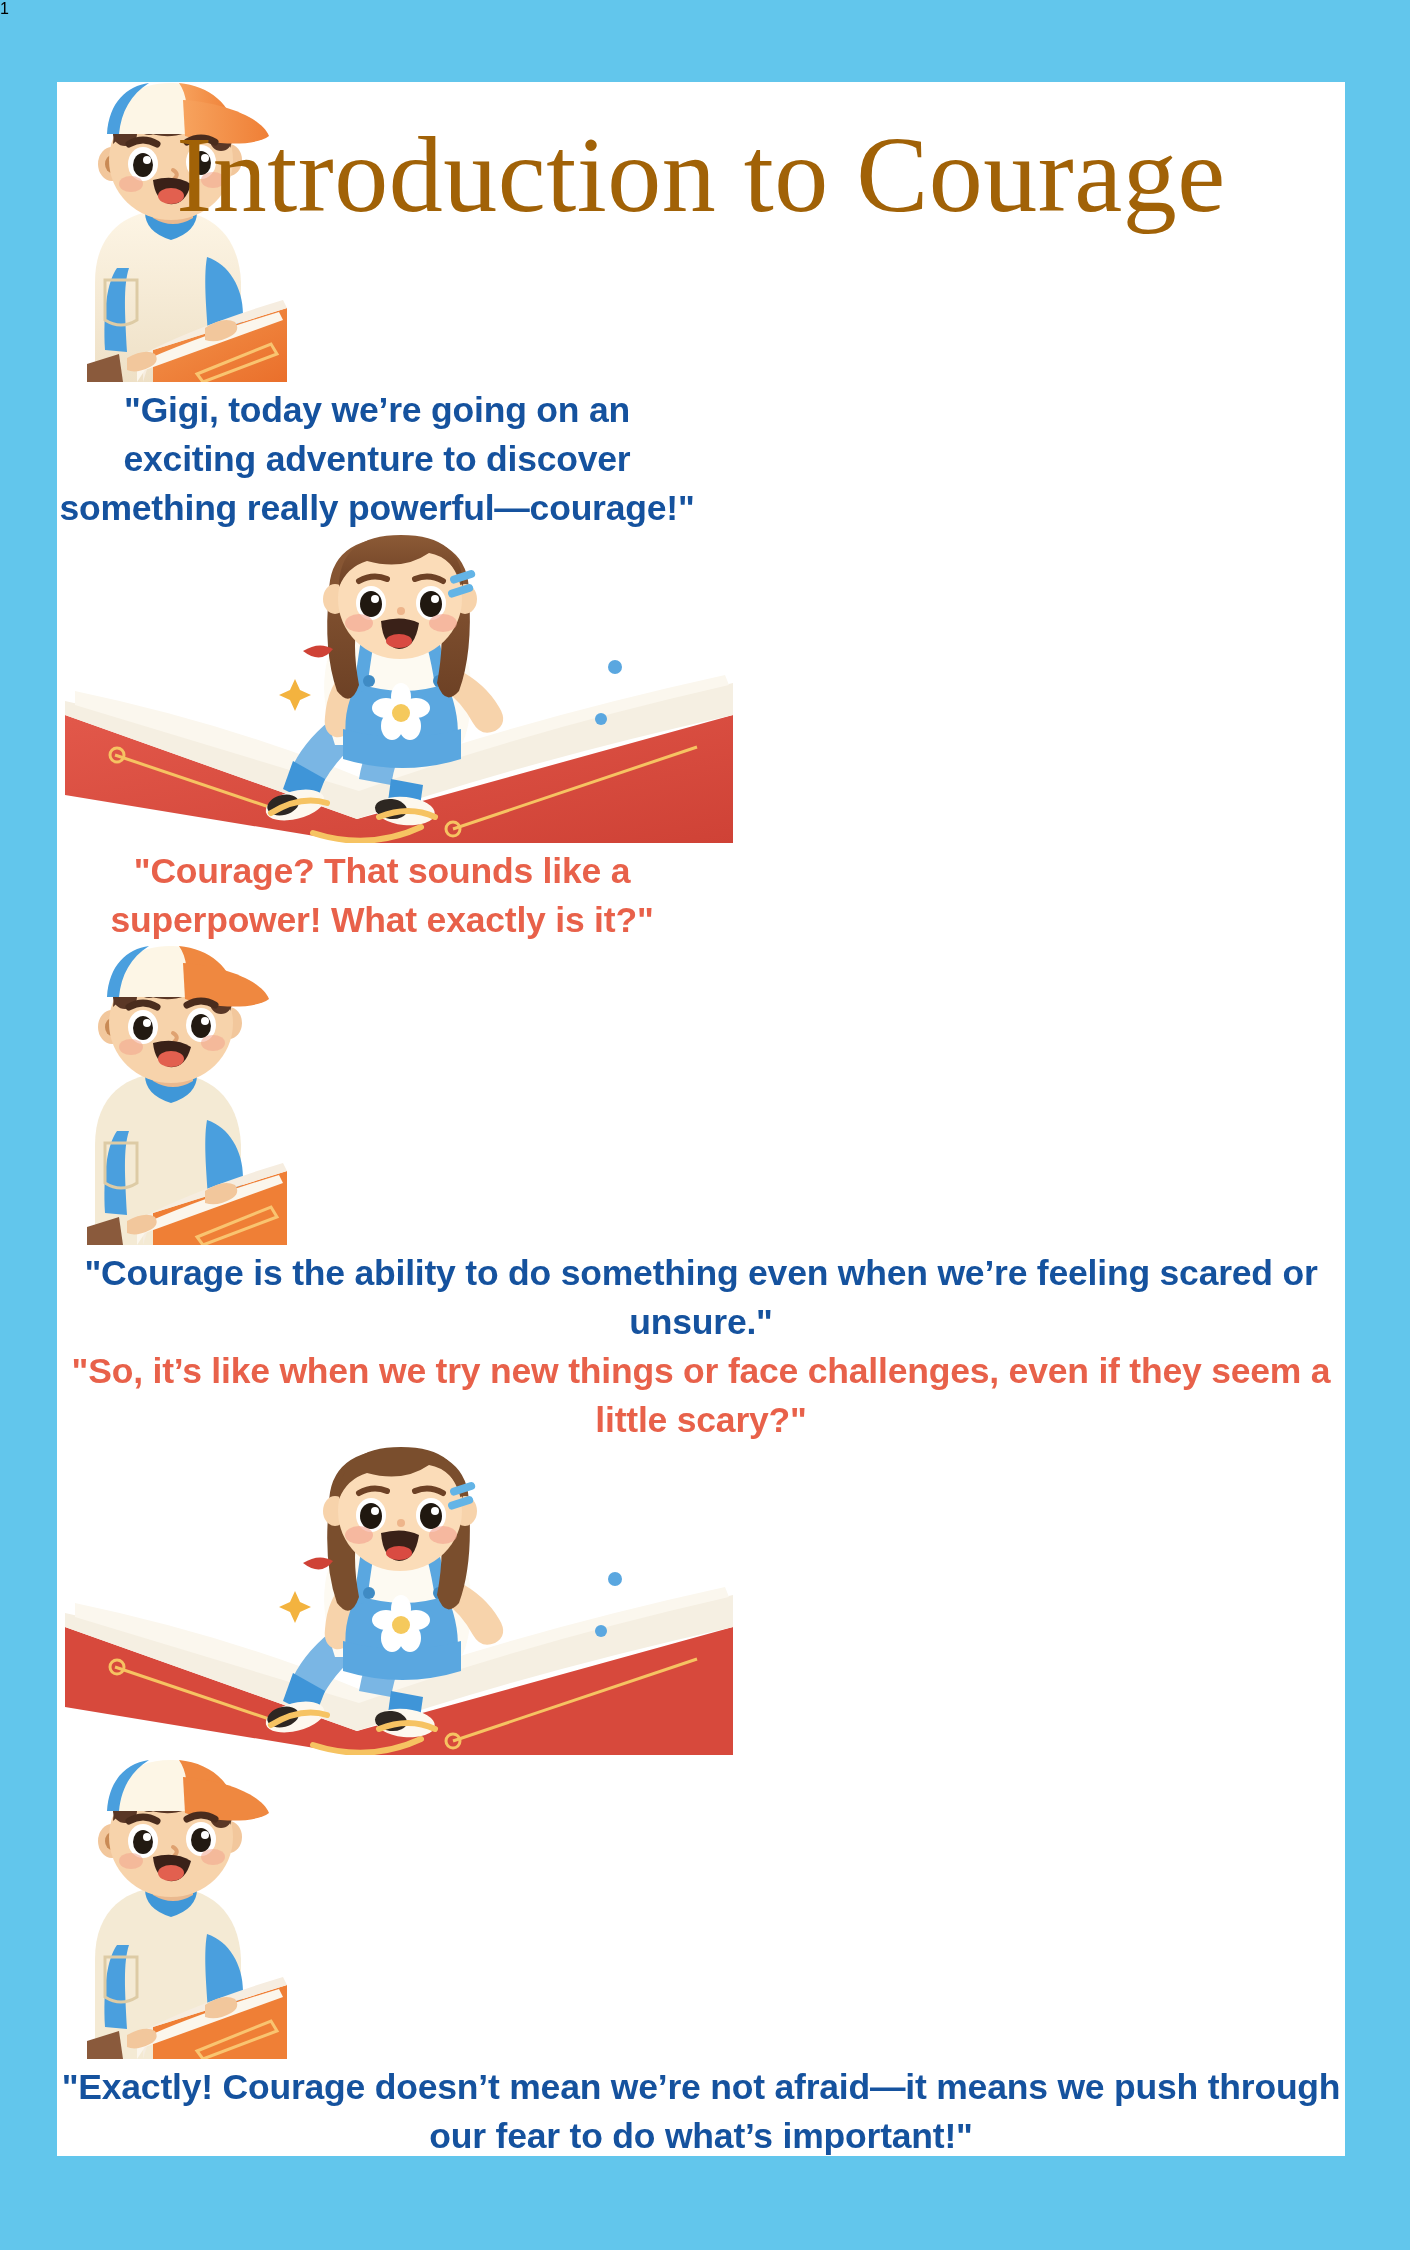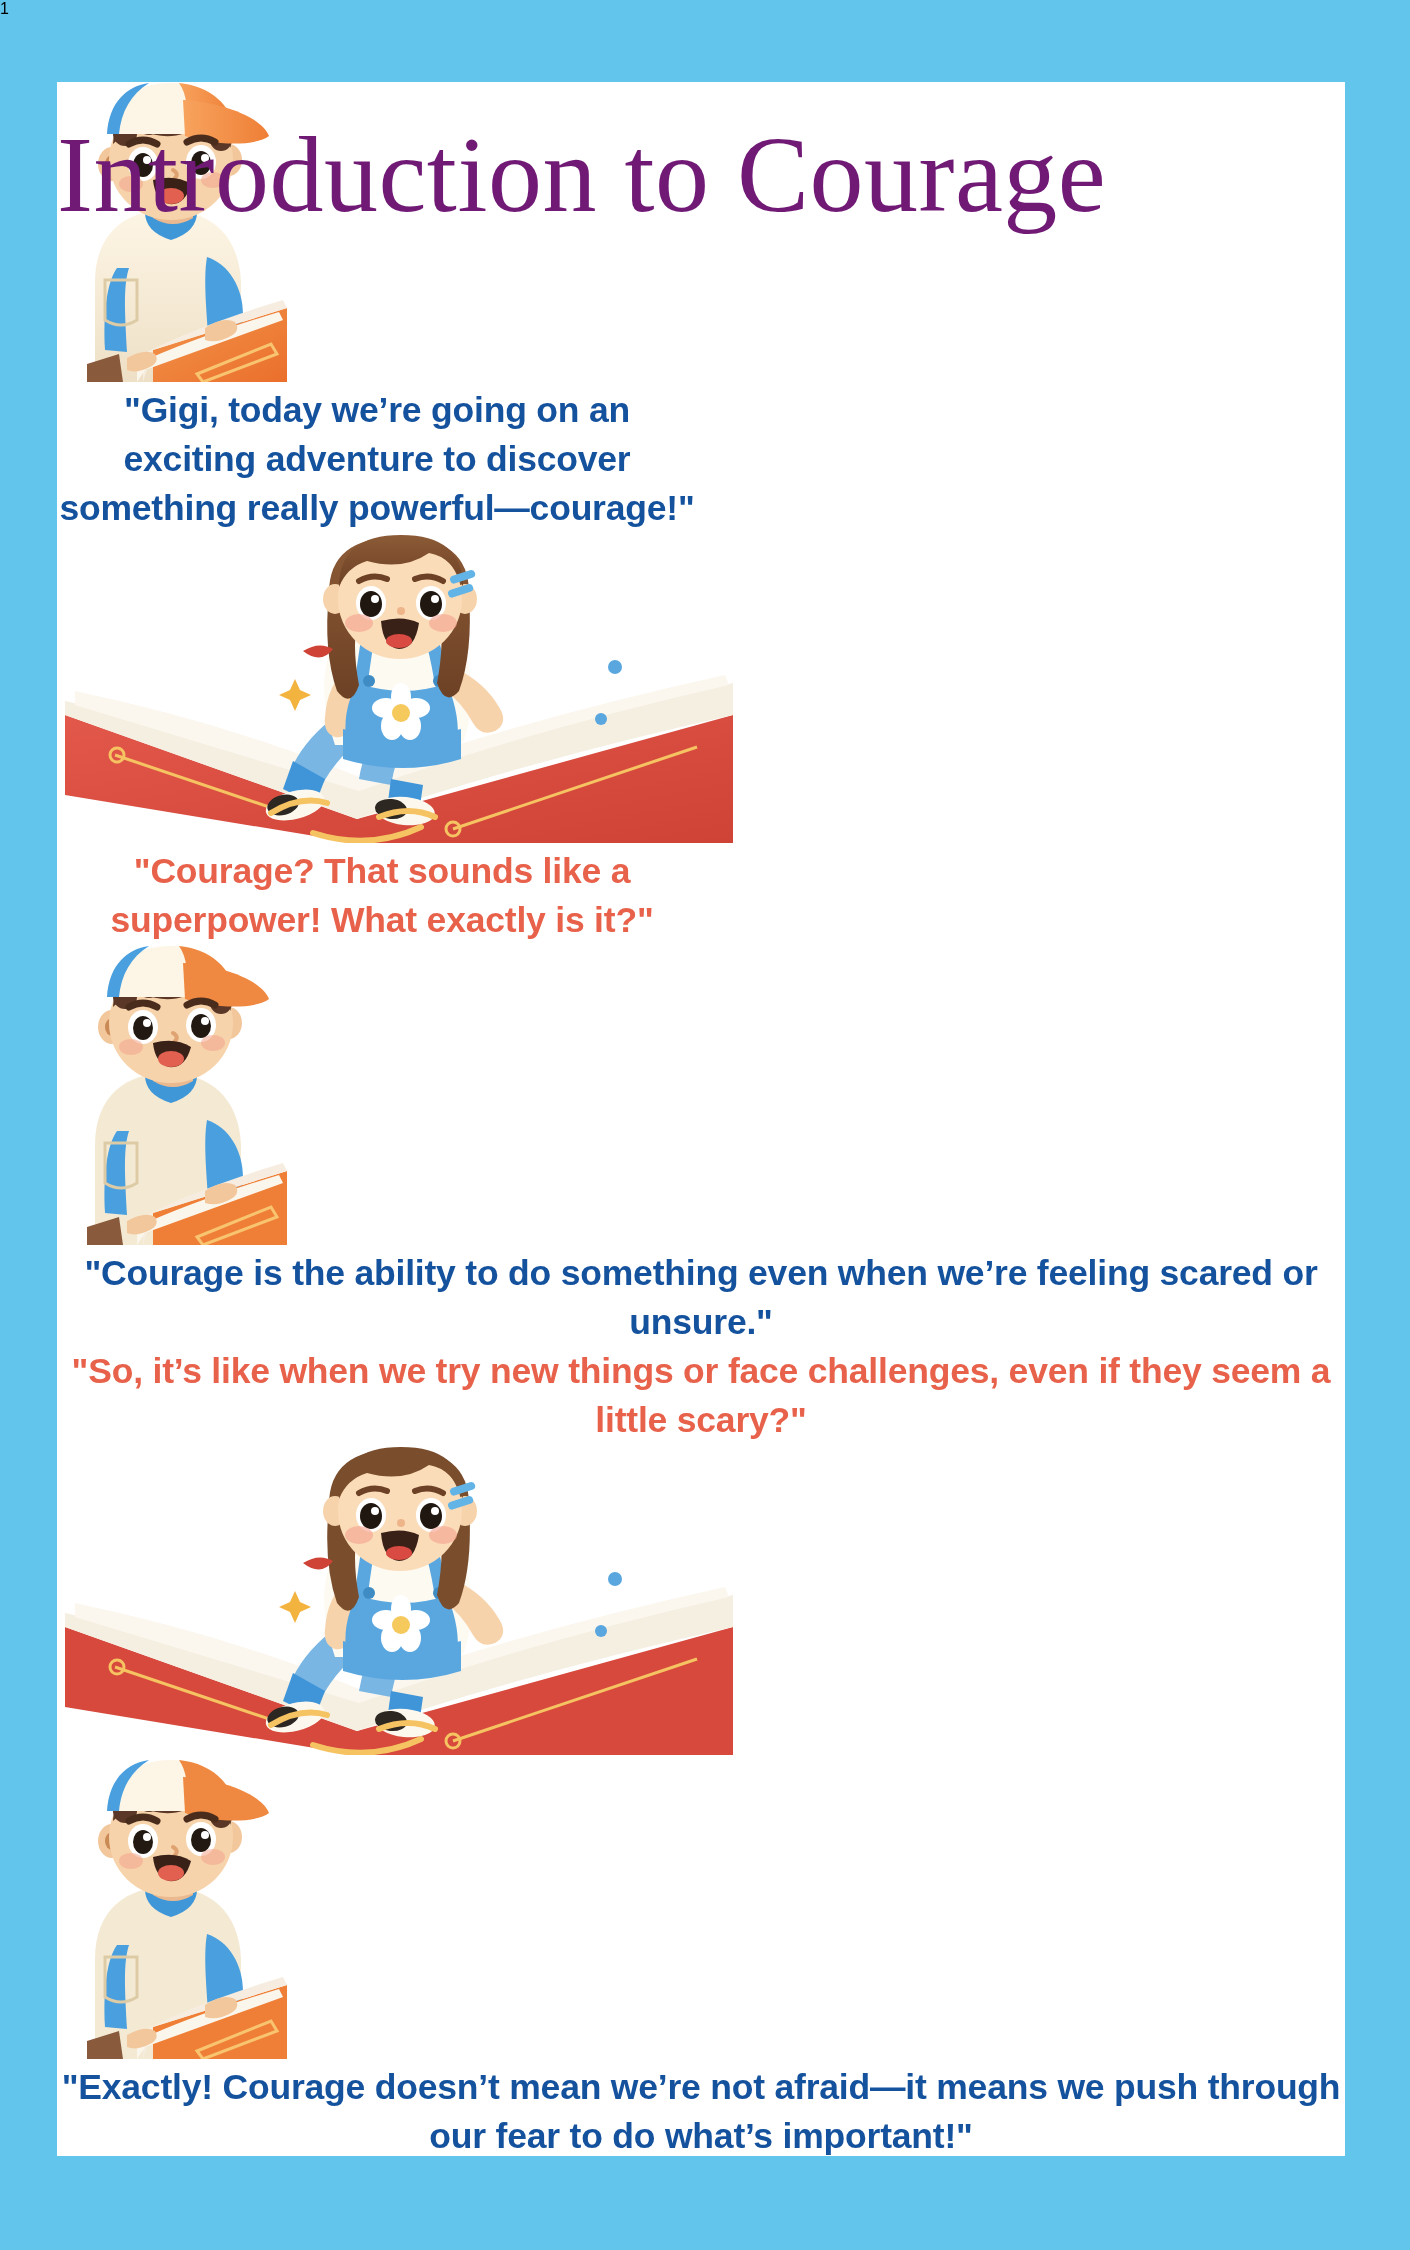--- a/index.html
+++ b/index.html
@@ -33,25 +33,25 @@
     background: #ffffff;
     overflow: hidden;
   }
 
   
   .page-title {
     position: absolute;
     left: 0;
     top: 36px;
     width: 100%;
-    text-align: left;
+    text-align: center;
     font-family: "Liberation Serif", "DejaVu Serif", serif;
     font-size: 108px;
     line-height: 1.05;
-    color: #701a75;
+    color: #a16207;
     letter-spacing: 0.5px;
     white-space: nowrap;
     transform: scaleX(1.0);
   }
 
   .bubble-text {
     font-family: "Liberation Sans", sans-serif;
     font-weight: bold;
     font-size: 35.5px;
     line-height: 1.38;

